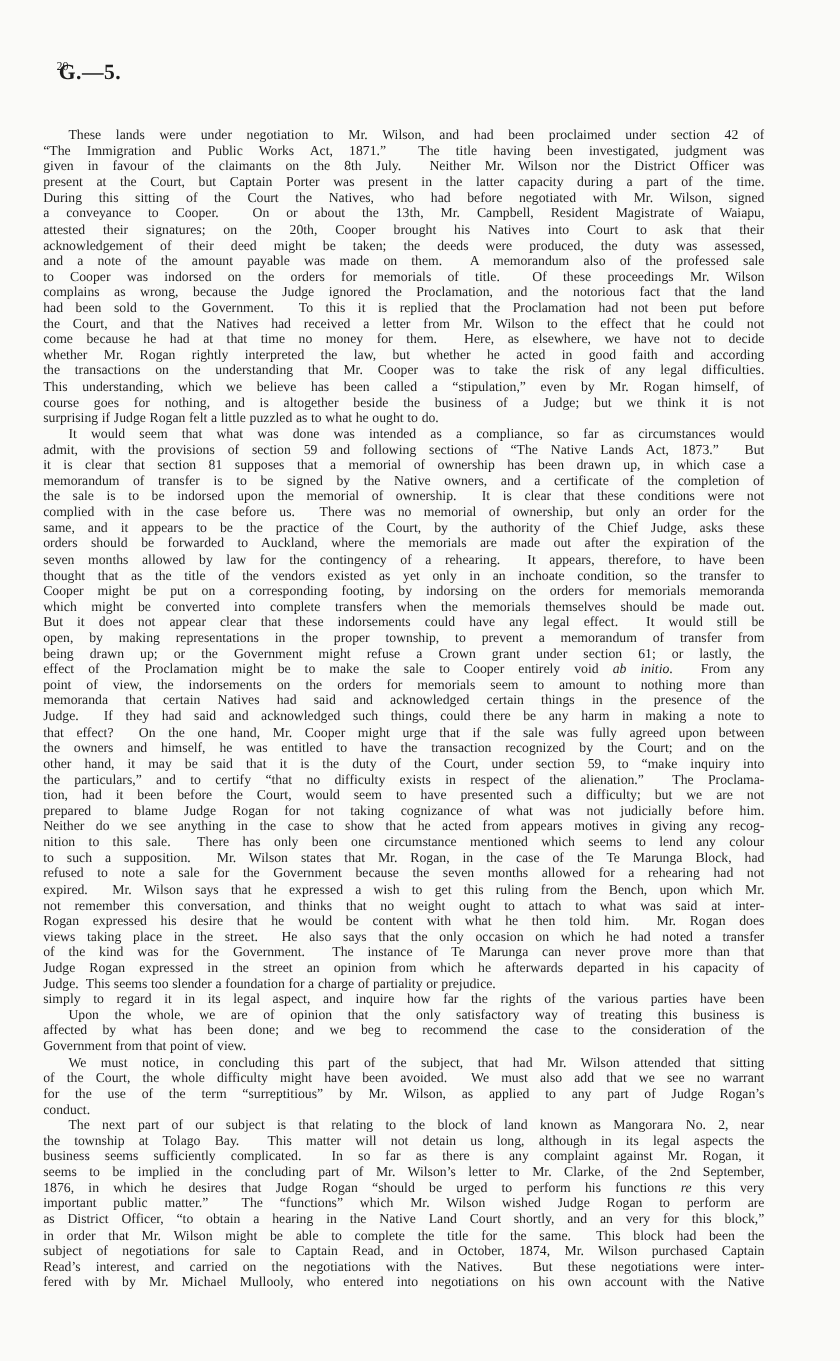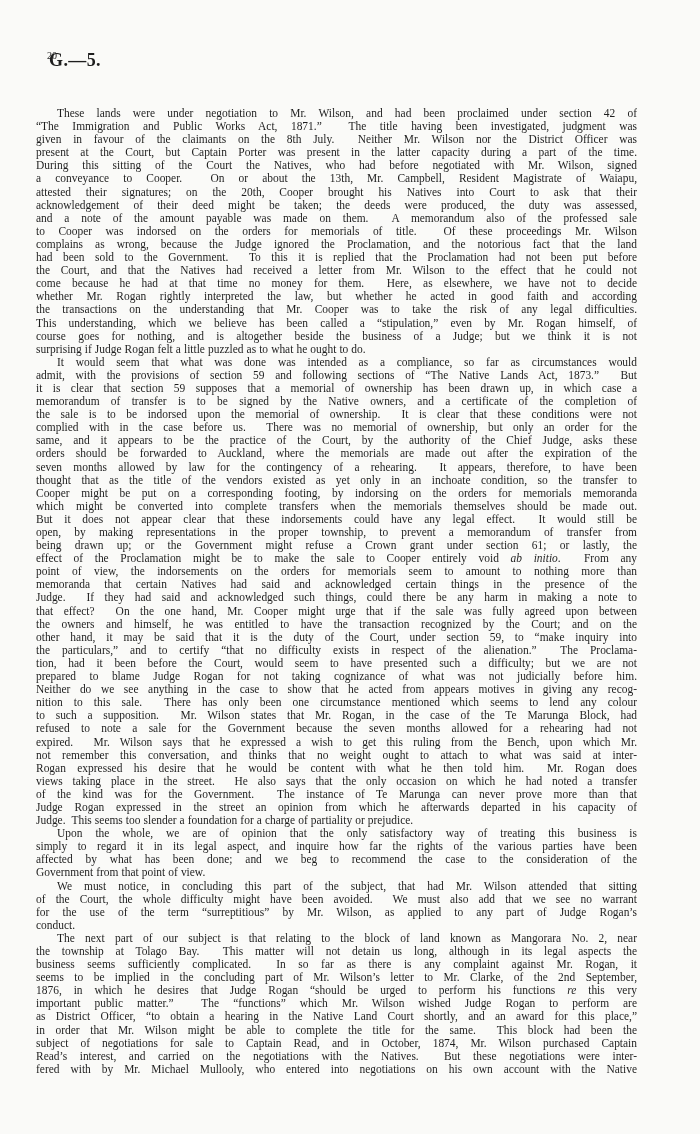--- a/index.html
+++ b/index.html
@@ -84,21 +84,21 @@
       <div class="line">had been sold to the Government.&nbsp; To this it is replied that the Proclamation had not been put before</div>
       <div class="line">the Court, and that the Natives had received a letter from Mr. Wilson to the effect that he could not</div>
       <div class="line">come because he had at that time no money for them.&nbsp; Here, as elsewhere, we have not to decide</div>
       <div class="line">whether Mr. Rogan rightly interpreted the law, but whether he acted in good faith and according</div>
       <div class="line">the transactions on the understanding that Mr. Cooper was to take the risk of any legal difficulties.</div>
       <div class="line">This understanding, which we believe has been called a “stipulation,” even by Mr. Rogan himself, of</div>
       <div class="line">course goes for nothing, and is altogether beside the business of a Judge; but we think it is not</div>
       <div class="line end">surprising if Judge Rogan felt a little puzzled as to what he ought to do.</div>
       <div class="line first">It would seem that what was done was intended as a compliance, so far as circumstances would</div>
       <div class="line">admit, with the provisions of section 59 and following sections of “The Native Lands Act, 1873.”&nbsp; But</div>
-      <div class="line">it is clear that section 59 supposes that a memorial of ownership has been drawn up, in which case a</div>
+      <div class="line">it is clear that section 81 supposes that a memorial of ownership has been drawn up, in which case a</div>
       <div class="line">memorandum of transfer is to be signed by the Native owners, and a certificate of the completion of</div>
       <div class="line">the sale is to be indorsed upon the memorial of ownership.&nbsp; It is clear that these conditions were not</div>
       <div class="line">complied with in the case before us.&nbsp; There was no memorial of ownership, but only an order for the</div>
       <div class="line">same, and it appears to be the practice of the Court, by the authority of the Chief Judge, asks these</div>
       <div class="line">orders should be forwarded to Auckland, where the memorials are made out after the expiration of the</div>
       <div class="line">seven months allowed by law for the contingency of a rehearing.&nbsp; It appears, therefore, to have been</div>
       <div class="line">thought that as the title of the vendors existed as yet only in an inchoate condition, so the transfer to</div>
       <div class="line">Cooper might be put on a corresponding footing, by indorsing on the orders for memorials memoranda</div>
       <div class="line">which might be converted into complete transfers when the memorials themselves should be made out.</div>
       <div class="line">But it does not appear clear that these indorsements could have any legal effect.&nbsp; It would still be</div>
@@ -118,33 +118,33 @@
       <div class="line">nition to this sale.&nbsp; There has only been one circumstance mentioned which seems to lend any colour</div>
       <div class="line">to such a supposition.&nbsp; Mr. Wilson states that Mr. Rogan, in the case of the Te Marunga Block, had</div>
       <div class="line">refused to note a sale for the Government because the seven months allowed for a rehearing had not</div>
       <div class="line">expired.&nbsp; Mr. Wilson says that he expressed a wish to get this ruling from the Bench, upon which Mr.</div>
       <div class="line">not remember this conversation, and thinks that no weight ought to attach to what was said at inter-</div>
       <div class="line">Rogan expressed his desire that he would be content with what he then told him.&nbsp; Mr. Rogan does</div>
       <div class="line">views taking place in the street.&nbsp; He also says that the only occasion on which he had noted a transfer</div>
       <div class="line">of the kind was for the Government.&nbsp; The instance of Te Marunga can never prove more than that</div>
       <div class="line">Judge Rogan expressed in the street an opinion from which he afterwards departed in his capacity of</div>
       <div class="line end">Judge.&nbsp; This seems too slender a foundation for a charge of partiality or prejudice.</div>
+      <div class="line">simply to regard it in its legal aspect, and inquire how far the rights of the various parties have been</div>
       <div class="line first">Upon the whole, we are of opinion that the only satisfactory way of treating this business is</div>
-      <div class="line">simply to regard it in its legal aspect, and inquire how far the rights of the various parties have been</div>
       <div class="line">affected by what has been done; and we beg to recommend the case to the consideration of the</div>
       <div class="line end">Government from that point of view.</div>
       <div class="line first">We must notice, in concluding this part of the subject, that had Mr. Wilson attended that sitting</div>
       <div class="line">of the Court, the whole difficulty might have been avoided.&nbsp; We must also add that we see no warrant</div>
       <div class="line">for the use of the term “surreptitious” by Mr. Wilson, as applied to any part of Judge Rogan’s</div>
       <div class="line end">conduct.</div>
       <div class="line first">The next part of our subject is that relating to the block of land known as Mangorara No. 2, near</div>
       <div class="line">the township at Tolago Bay.&nbsp; This matter will not detain us long, although in its legal aspects the</div>
       <div class="line">business seems sufficiently complicated.&nbsp; In so far as there is any complaint against Mr. Rogan, it</div>
       <div class="line">seems to be implied in the concluding part of Mr. Wilson’s letter to Mr. Clarke, of the 2nd September,</div>
       <div class="line">1876, in which he desires that Judge Rogan “should be urged to perform his functions<i> re </i>this very</div>
       <div class="line">important public matter.”&nbsp; The “functions” which Mr. Wilson wished Judge Rogan to perform are</div>
-      <div class="line">as District Officer, “to obtain a hearing in the Native Land Court shortly, and an award for this place,”</div>
+      <div class="line">as District Officer, “to obtain a hearing in the Native Land Court shortly, and an very for this block,”</div>
       <div class="line">in order that Mr. Wilson might be able to complete the title for the same.&nbsp; This block had been the</div>
       <div class="line">subject of negotiations for sale to Captain Read, and in October, 1874, Mr. Wilson purchased Captain</div>
       <div class="line">Read’s interest, and carried on the negotiations with the Natives.&nbsp; But these negotiations were inter-</div>
       <div class="line">fered with by Mr. Michael Mullooly, who entered into negotiations on his own account with the Native</div>
     </div>
 </div>
 
 </body></html>

